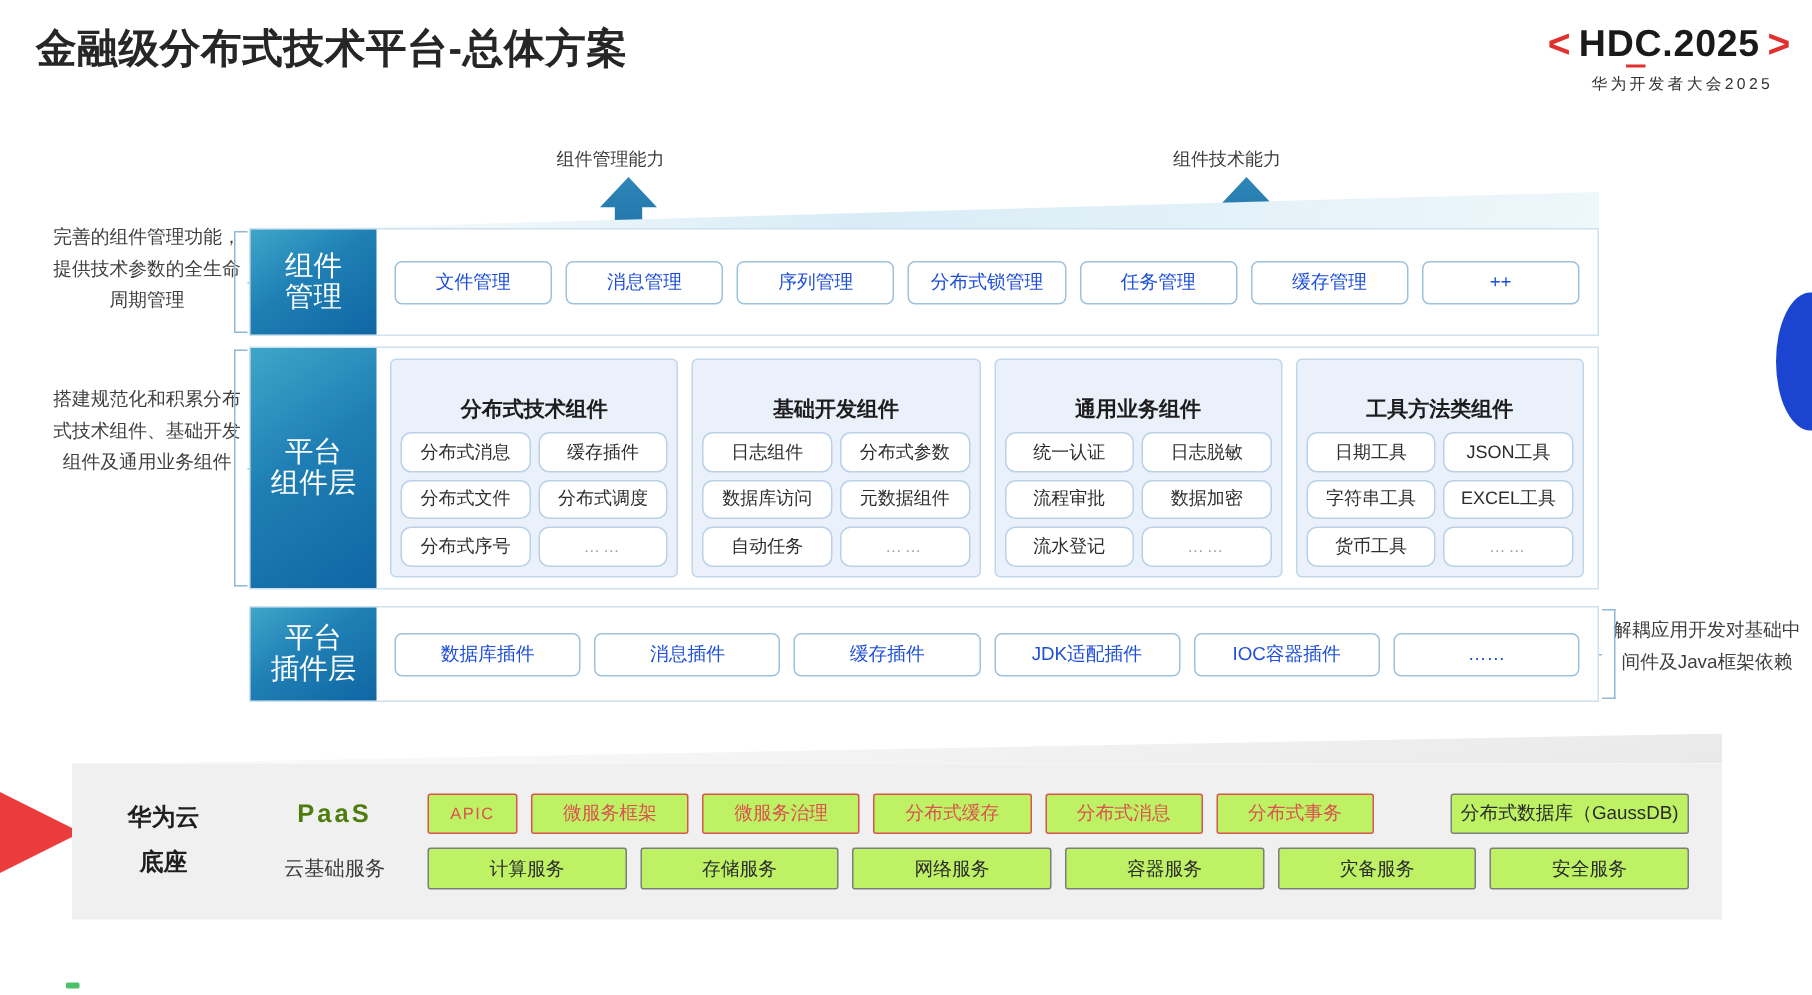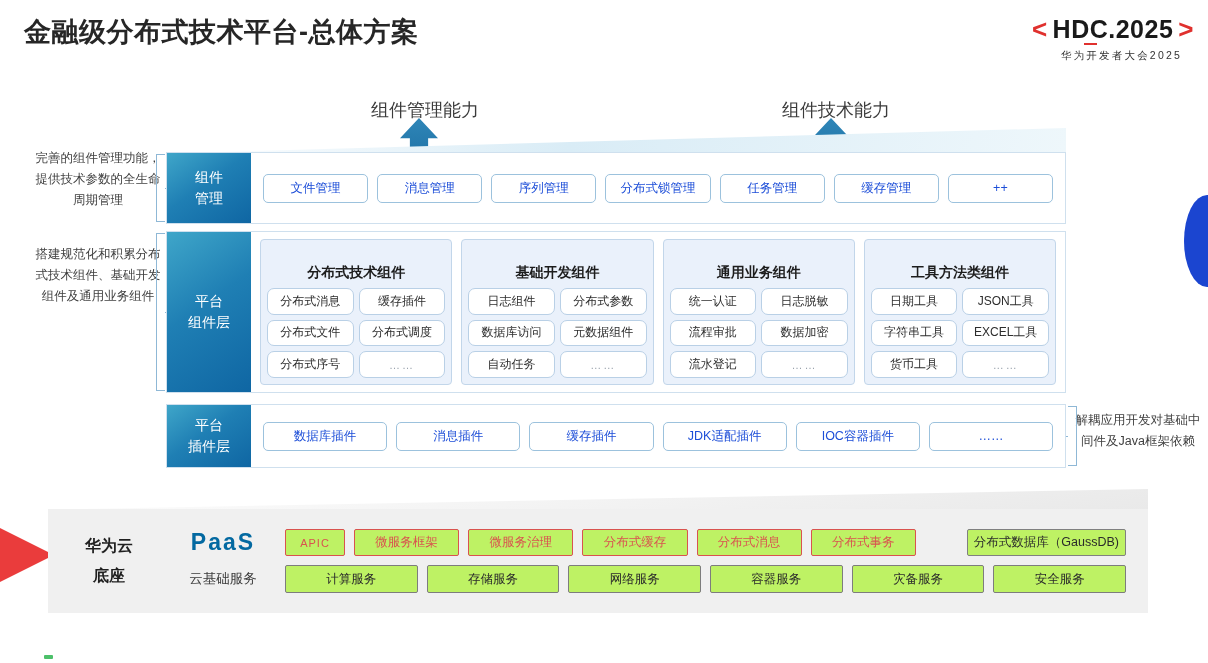--- a/index.html
+++ b/index.html
@@ -49,21 +49,21 @@
     width: 46px; height: 92px; background: #1b45d0;
     border-radius: 50%;
   }
   .green-tick {
     position: absolute; left: 44px; bottom: 4px;
     width: 9px; height: 4px; background: #4cc06a; border-radius: 1px;
   }
 
   
   .arrow-label {
-    position: absolute; font-size: 18px; color: #3b3b3b; white-space: nowrap;
+    position: absolute; font-size: 12px; color: #3b3b3b; white-space: nowrap;
   }
   .arrow-up {
     position: absolute; width: 38px; height: 48px;
     background: linear-gradient(180deg, #2f86b8 0%, #1d6fa3 100%);
     clip-path: polygon(50% 0%, 100% 42%, 74% 42%, 74% 100%, 26% 100%, 26% 42%, 0 42%);
   }
 
   
   .side-note {
     position: absolute; font-size: 12.5px; color: #3f3f3f;
@@ -77,21 +77,21 @@
     clip-path: polygon(6% 100%, 100% 0, 100% 100%, 0 100%);
   }
 
   .band {
     position: absolute; display: flex; align-items: stretch;
     background: #ffffff; border: 1px solid #cfe0ee;
   }
   .band-label {
     width: 84px; flex: 0 0 84px;
     background: linear-gradient(145deg, #3fa6c9 0%, #1f7fb4 45%, #0f66a3 100%);
-    color: #ffffff; font-size: 14px; line-height: 21px;
+    color: #ffffff; font-size: 19px; line-height: 21px;
     display: flex; flex-direction: column; align-items: center; justify-content: center;
   }
   .band-body {
     flex: 1; display: flex; align-items: center; justify-content: space-between;
     padding: 0 12px; gap: 9px;
   }
 
   .chip {
     border: 1px solid #9cc2dd; border-radius: 5px; background: #ffffff;
     color: #1d4ed8; font-size: 12.5px;
@@ -153,21 +153,21 @@
   }
   .base-title {
     width: 122px; flex: 0 0 122px; text-align: center;
     font-size: 16px; font-weight: bold; color: #1f1f1f; line-height: 30px;
   }
   .base-rows { flex: 1; display: flex; flex-direction: column; gap: 9px; padding-right: 22px; }
   .base-row { display: flex; align-items: center; gap: 9px; }
   .row-tag {
     width: 106px; flex: 0 0 106px; text-align: center; white-space: nowrap;
   }
-  .row-tag.paas { color: #0369a1; font-weight: bold; font-size: 23px; letter-spacing: 2px; }
+  .row-tag.paas { color: #4d7c0f; font-weight: bold; font-size: 17px; letter-spacing: 2px; }
   .row-tag.cloud { color: #3a3a3a; font-size: 13.5px; }
   .pill {
     border: 1px solid #d9534f; background: #bef264; color: #d9534f;
     font-size: 12.5px; height: 27px; border-radius: 2px;
     display: flex; align-items: center; justify-content: center;
     white-space: nowrap; padding: 0 6px;
   }
   .pill.neutral { border-color: #808080; color: #2b2b2b; }
   .pill.small { flex: 0 0 60px; font-size: 11px; letter-spacing: 1px; }
   .pill.grow { flex: 1; }
@@ -192,21 +192,21 @@
 <div class="blue-lens"></div>
 <div class="green-tick"></div>
 
 <div class="arrow-label" style="left:371px; top:98px;">组件管理能力</div>
 <div class="arrow-up" style="left:400px; top:118px;"></div>
 
 <div class="arrow-label" style="left:782px; top:98px;">组件技术能力</div>
 <div class="arrow-up" style="left:812px; top:118px;"></div>
 
 <div class="side-note" style="left:34px; top:148px;">完善的组件管理功能，提供技术参数的全生命周期管理</div>
-<div class="side-note" style="left:34px; top:244px;">搭建规范化和积累分布式技术组件、基础开发组件及通用业务组件</div>
+<div class="side-note" style="left:34px; top:256px;">搭建规范化和积累分布式技术组件、基础开发组件及通用业务组件</div>
 <div class="side-note" style="left:1074px; top:410px;">解耦应用开发对基础中间件及Java框架依赖</div>
 
 <div class="bracket" style="left:156px; top:154px; height:68px;"></div>
 <div class="bracket" style="left:156px; top:233px; height:158px;"></div>
 <div class="bracket right" style="left:1068px; top:406px; height:60px;"></div>
 
 <div class="sheen"></div>
 
 <div class="band" id="band-component">
   <div class="band-label">

